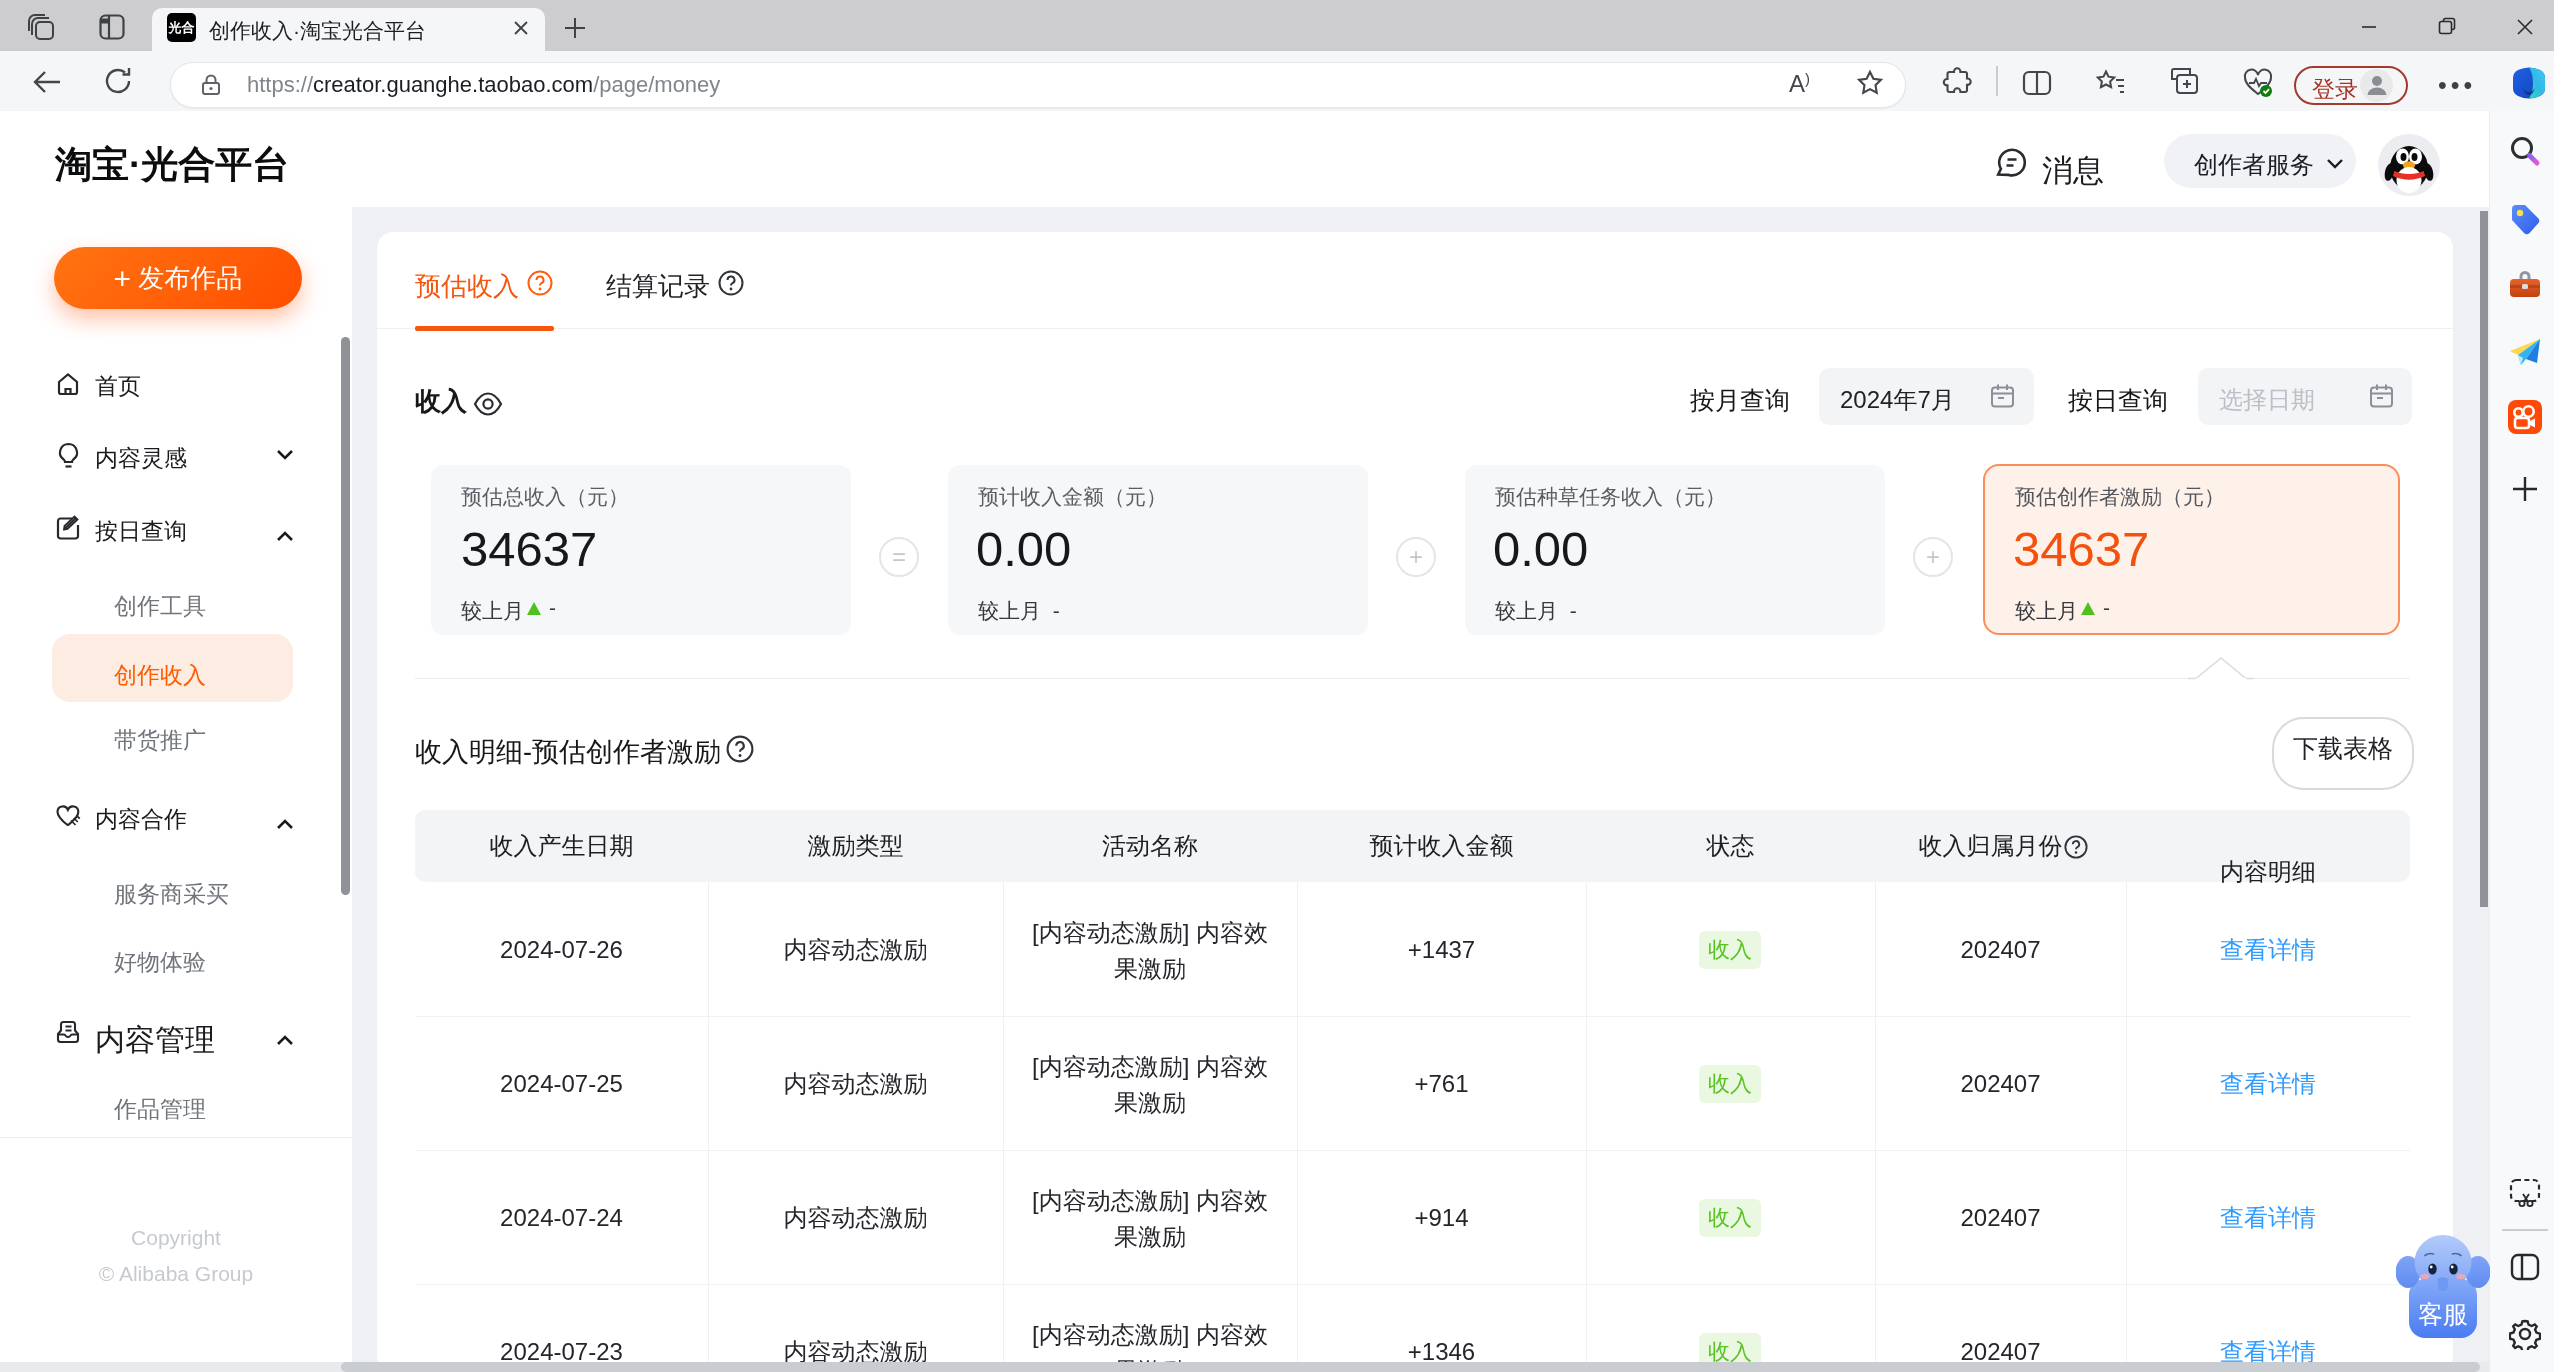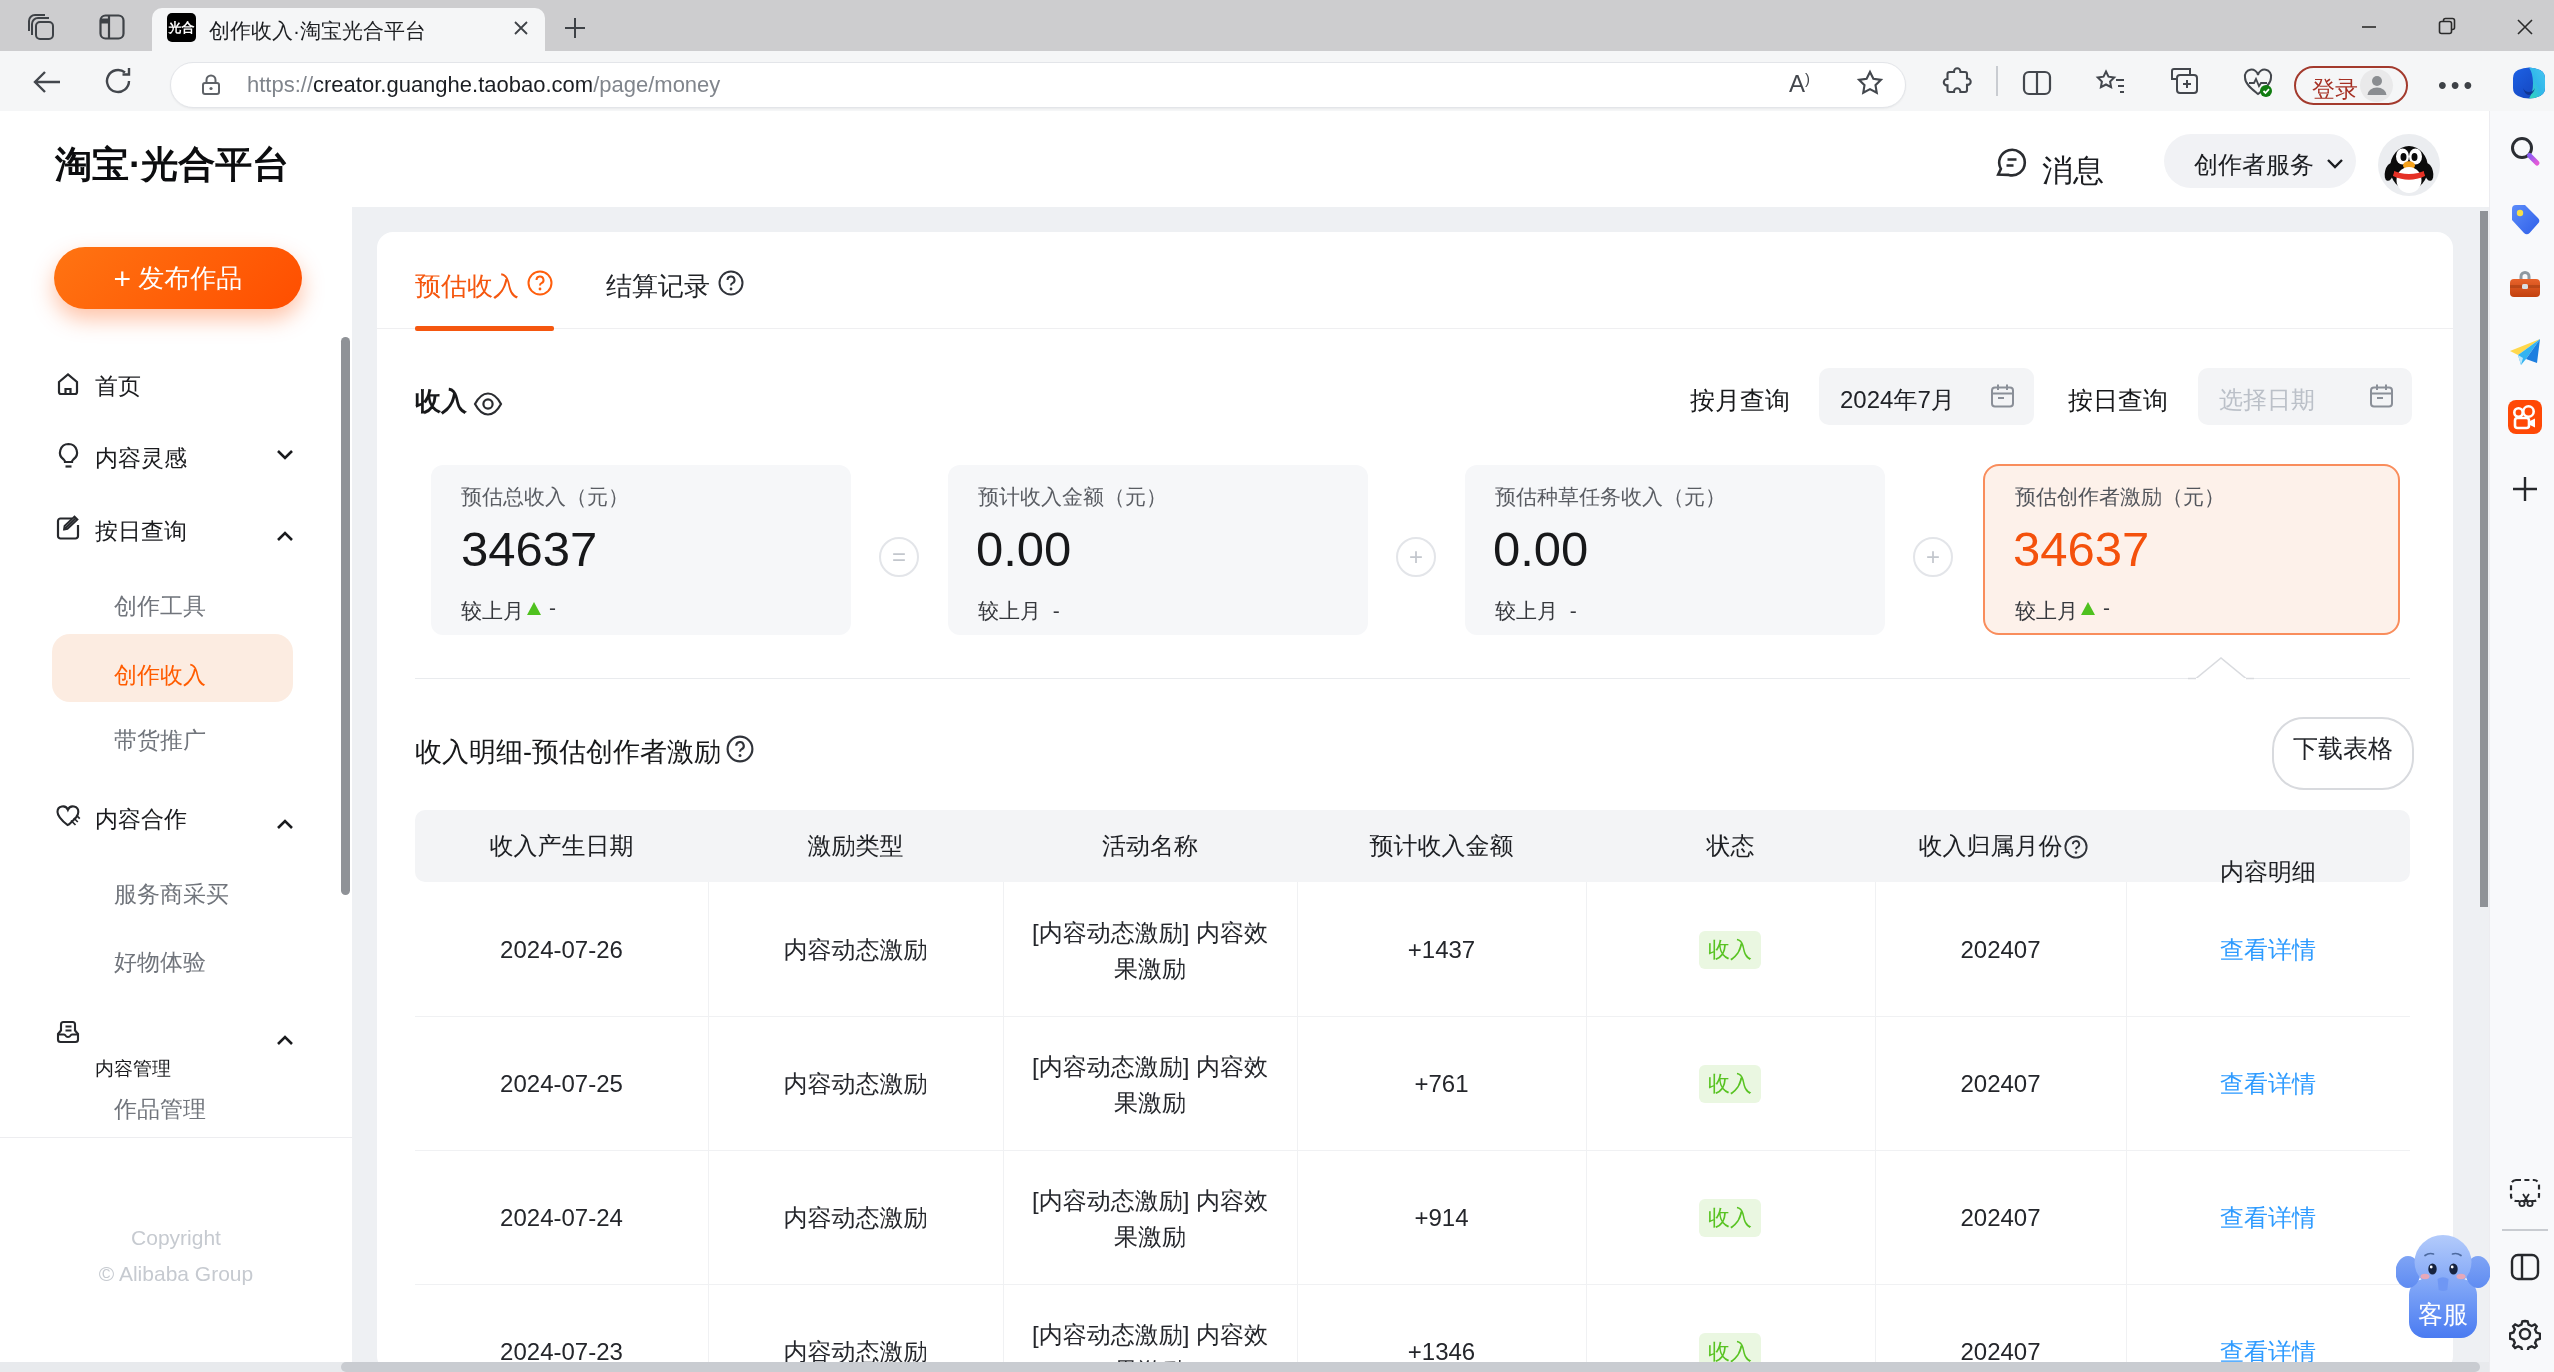--- a/index.html
+++ b/index.html
@@ -189,21 +189,21 @@
 
 <div class="abs" style="left:114px;top:879px;font-size:23px;color:#71757c;text-align:center;">服务商采买</div>
 <div class="abs" style="left:114px;top:947px;font-size:23px;color:#71757c;">好物体验</div>
 
 <svg class="abs" style="left:55px;top:1019px;" width="26" height="26" viewBox="0 0 26 26" fill="none" stroke="#26282c" stroke-width="2.1">
   <path d="M6 12 V5.5 a2.5 2.5 0 0 1 2.5 -2.5 h9 A2.5 2.5 0 0 1 20 5.5 V12"></path>
   <path d="M10.5 7.5 h6 M10.5 11.5 h6" stroke-width="1.9"></path>
   <path d="M6 11.5 L3 15 v5.5 A2.5 2.5 0 0 0 5.5 23 h15 a2.5 2.5 0 0 0 2.5 -2.5 V15 l-3 -3.5"></path>
   <path d="M3 15.5 h6 q1 0 1.5 1 q .8 1.5 2.5 1.5 t2.5 -1.5 q.5 -1 1.5 -1 h5.5" stroke-width="1.9"></path>
 </svg>
-<div class="abs" style="left:95px;top:1020px;font-size:19px;font-weight:500;color:#1a1b1e;margin-top:36px;">内容管理</div>
+<div class="abs" style="left:95px;top:1020px;font-size:30px;font-weight:500;color:#1a1b1e;">内容管理</div>
 <svg class="abs" style="left:276px;top:1035px;" width="18" height="11" viewBox="0 0 18 11" fill="none" stroke="#1a1b1e" stroke-width="2.6">
     <path d="M2 9 L9 2 L16 9"></path>
   </svg>
 
 <div class="abs" style="left:114px;top:1094px;font-size:23px;color:#71757c;">作品管理</div>
 
 <div class="abs" style="left:341px;top:337px;width:9px;height:558px;background:#8f9297;border-radius:5px;"></div>
 
 <div class="abs" style="left:0;top:1137px;width:352px;height:1px;background:#ededf0;box-shadow:0 -4px 10px rgba(0,0,0,.04);"></div>
 <div class="abs" style="left:0;top:1226px;width:352px;text-align:center;font-size:21px;color:#c6cad0;">Copyright</div>

